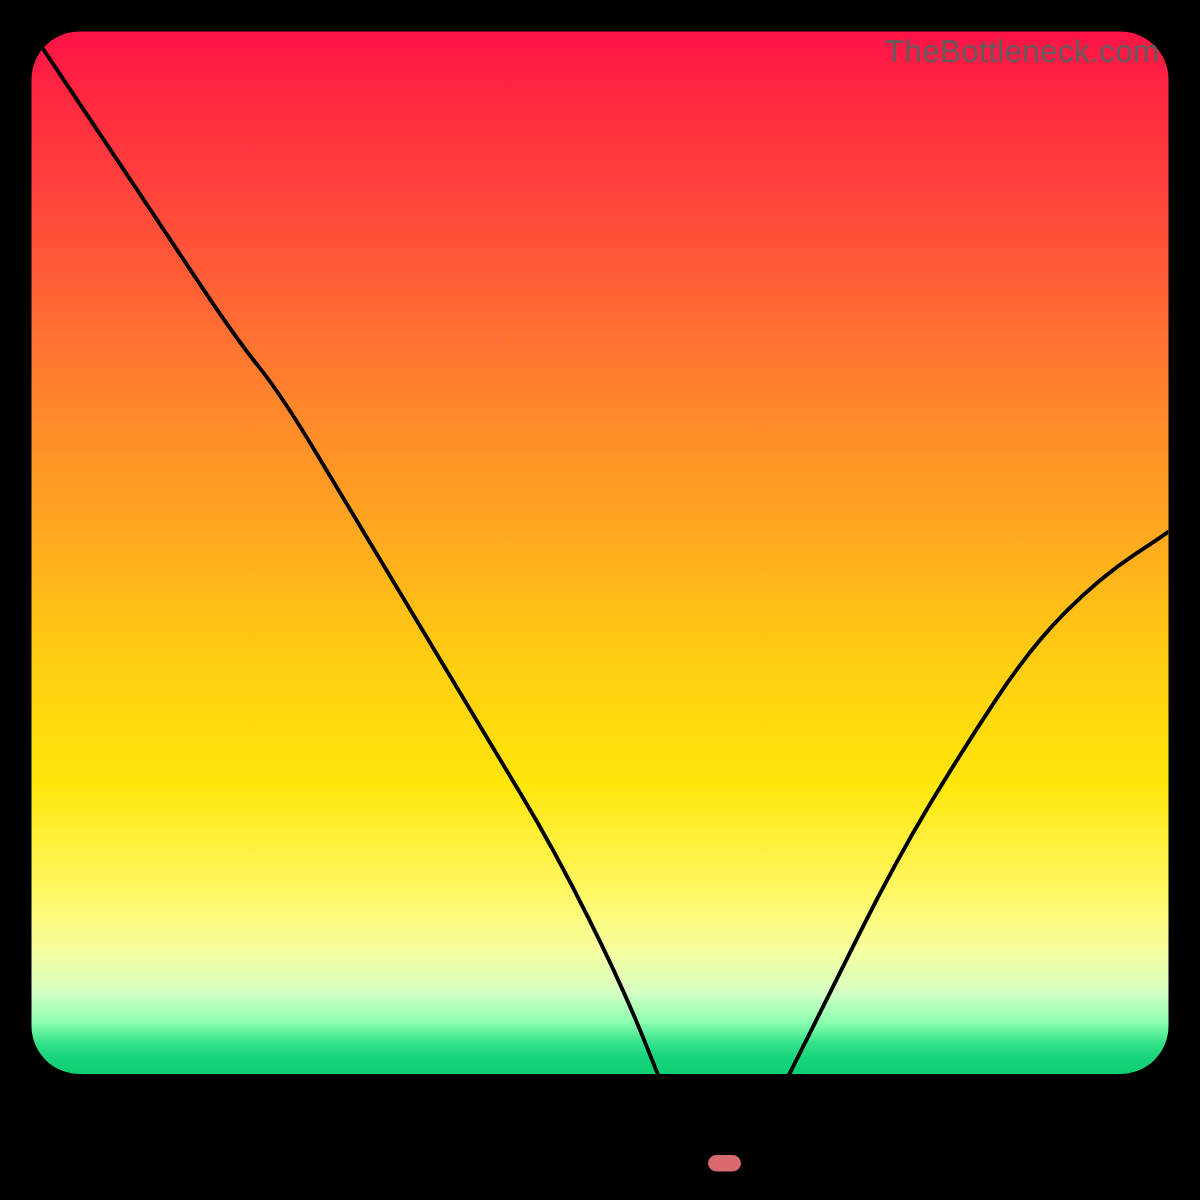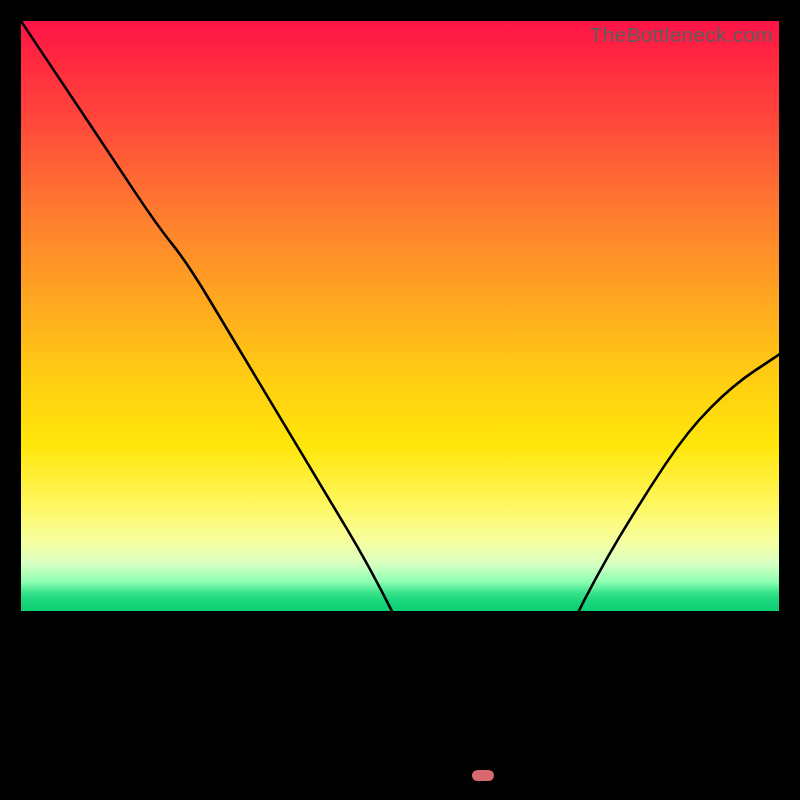--- a/index.html
+++ b/index.html
@@ -17,38 +17,39 @@
     top: 0;
     width: 800px;
     height: 800px;
     background: #000;
   }
   .plot {
     position: absolute;
     left: 21px;
     top: 21px;
     width: 758px;
-    height: 590px;
+    height: 695px;
     
     background: linear-gradient(to bottom,
       #ff1347 0%,
       #ff2a3f 7%,
       #ff4b3a 18%,
       #ff7a2f 32%,
       #ffa321 46%,
       #ffcc12 60%,
       #ffe60a 72%,
       #fff760 82%,
       #f7ff9e 88%,
       #d8ffc2 92%,
       #8effb2 95%,
       #35e28a 97%,
       #17d47a 98.5%,
       #0ccf73 100%
     );
+    border-radius: 32px;
   }
   .watermark {
     position: absolute;
     top: 2px;
     right: 6px;
     color: #5d5d5d;
     font-size: 21px;
     font-weight: 400;
     letter-spacing: 0.2px;
     user-select: none;

